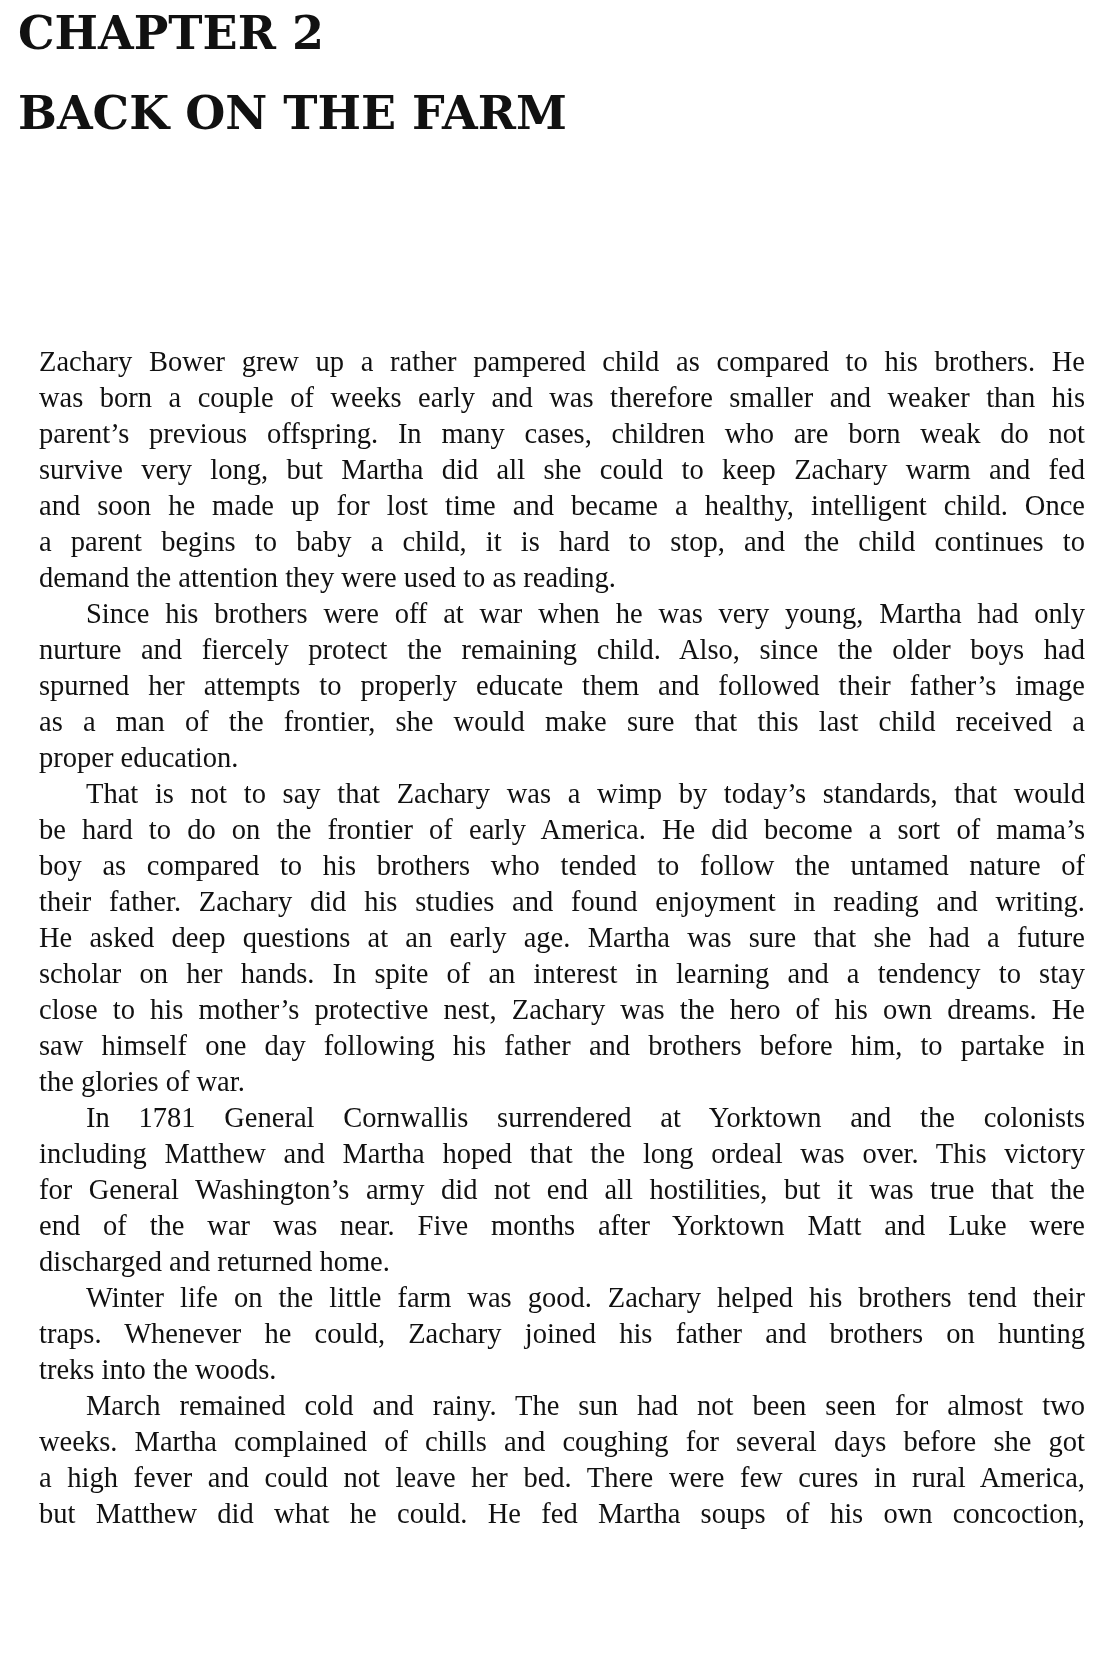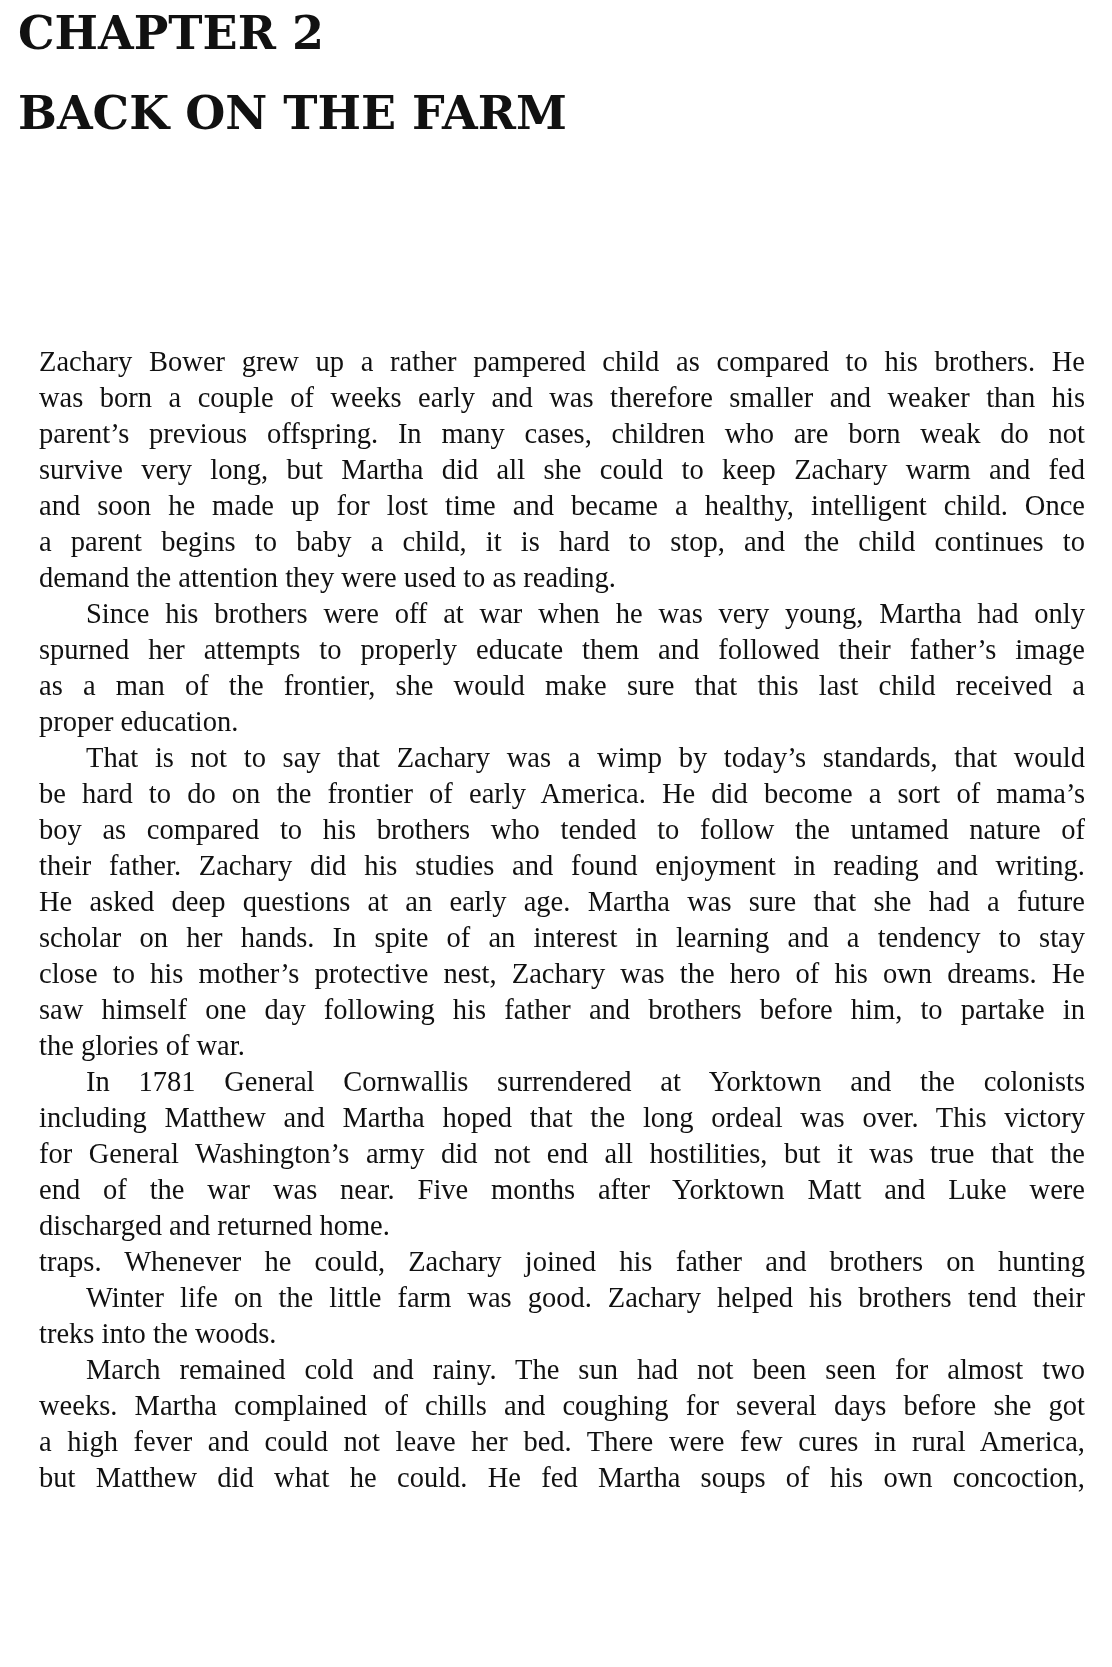--- a/index.html
+++ b/index.html
@@ -71,20 +71,21 @@
       <span class="line"><span class="line-inner" style="display: inline-block; white-space: nowrap; word-spacing: 9.603px;">Zachary Bower grew up a rather pampered child as compared to his brothers. He</span></span>
       <span class="line"><span class="line-inner" style="display: inline-block; white-space: nowrap; word-spacing: 9.371px;">was born a couple of weeks early and was therefore smaller and weaker than his</span></span>
       <span class="line"><span class="line-inner" style="display: inline-block; white-space: nowrap; word-spacing: 12.682px;">parent’s previous offspring. In many cases, children who are born weak do not</span></span>
       <span class="line"><span class="line-inner" style="display: inline-block; white-space: nowrap; word-spacing: 11.231px;">survive very long, but Martha did all she could to keep Zachary warm and fed</span></span>
       <span class="line"><span class="line-inner" style="display: inline-block; white-space: nowrap; word-spacing: 9.95px;">and soon he made up for lost time and became a healthy, intelligent child. Once</span></span>
       <span class="line"><span class="line-inner" style="display: inline-block; white-space: nowrap; word-spacing: 12.048px;">a parent begins to baby a child, it is hard to stop, and the child continues to</span></span>
       <span class="line last"><span class="line-inner" style="display: inline-block; white-space: nowrap; word-spacing: 0px;">demand the attention they were used to as reading.</span></span>
     </div>
     <div class="paragraph">
       <span class="line indent"><span class="line-inner" style="display: inline-block; white-space: nowrap; word-spacing: 8.701px;">Since his brothers were off at war when he was very young, Martha had only</span></span>
+      <span class="line"><span class="line-inner" style="display: inline-block; white-space: nowrap; word-spacing: 12.509px;">nurture and fiercely protect the remaining child. Also, since the older boys had</span></span>
       <span class="line"><span class="line-inner" style="display: inline-block; white-space: nowrap; word-spacing: 11.898px;">spurned her attempts to properly educate them and followed their father’s image</span></span>
       <span class="line"><span class="line-inner" style="display: inline-block; white-space: nowrap; word-spacing: 13.039px;">as a man of the frontier, she would make sure that this last child received a</span></span>
       <span class="line last"><span class="line-inner" style="display: inline-block; white-space: nowrap; word-spacing: 0px;">proper education.</span></span>
     </div>
     <div class="paragraph">
       <span class="line indent"><span class="line-inner" style="display: inline-block; white-space: nowrap; word-spacing: 9.563px;">That is not to say that Zachary was a wimp by today’s standards, that would</span></span>
       <span class="line"><span class="line-inner" style="display: inline-block; white-space: nowrap; word-spacing: 9.037px;">be hard to do on the frontier of early America. He did become a sort of mama’s</span></span>
       <span class="line"><span class="line-inner" style="display: inline-block; white-space: nowrap; word-spacing: 13.552px;">boy as compared to his brothers who tended to follow the untamed nature of</span></span>
       <span class="line"><span class="line-inner" style="display: inline-block; white-space: nowrap; word-spacing: 10.658px;">their father. Zachary did his studies and found enjoyment in reading and writing.</span></span>
       <span class="line"><span class="line-inner" style="display: inline-block; white-space: nowrap; word-spacing: 10.117px;">He asked deep questions at an early age. Martha was sure that she had a future</span></span>
@@ -94,22 +95,22 @@
       <span class="line last"><span class="line-inner" style="display: inline-block; white-space: nowrap; word-spacing: 0px;">the glories of war.</span></span>
     </div>
     <div class="paragraph">
       <span class="line indent"><span class="line-inner" style="display: inline-block; white-space: nowrap; word-spacing: 21.646px;">In 1781 General Cornwallis surrendered at Yorktown and the colonists</span></span>
       <span class="line"><span class="line-inner" style="display: inline-block; white-space: nowrap; word-spacing: 10.634px;">including Matthew and Martha hoped that the long ordeal was over. This victory</span></span>
       <span class="line"><span class="line-inner" style="display: inline-block; white-space: nowrap; word-spacing: 9.39px;">for General Washington’s army did not end all hostilities, but it was true that the</span></span>
       <span class="line"><span class="line-inner" style="display: inline-block; white-space: nowrap; word-spacing: 15.743px;">end of the war was near. Five months after Yorktown Matt and Luke were</span></span>
       <span class="line last"><span class="line-inner" style="display: inline-block; white-space: nowrap; word-spacing: 0px;">discharged and returned home.</span></span>
     </div>
     <div class="paragraph">
+      <span class="line indent"><span class="line-inner" style="display: inline-block; white-space: nowrap; word-spacing: 8.873px;">Winter life on the little farm was good. Zachary helped his brothers tend their</span></span>
       <span class="line"><span class="line-inner" style="display: inline-block; white-space: nowrap; word-spacing: 16.068px;">traps. Whenever he could, Zachary joined his father and brothers on hunting</span></span>
-      <span class="line indent"><span class="line-inner" style="display: inline-block; white-space: nowrap; word-spacing: 8.873px;">Winter life on the little farm was good. Zachary helped his brothers tend their</span></span>
       <span class="line last"><span class="line-inner" style="display: inline-block; white-space: nowrap; word-spacing: 0px;">treks into the woods.</span></span>
     </div>
     <div class="paragraph">
       <span class="line indent"><span class="line-inner" style="display: inline-block; white-space: nowrap; word-spacing: 11.888px;">March remained cold and rainy. The sun had not been seen for almost two</span></span>
       <span class="line"><span class="line-inner" style="display: inline-block; white-space: nowrap; word-spacing: 10.069px;">weeks. Martha complained of chills and coughing for several days before she got</span></span>
       <span class="line"><span class="line-inner" style="display: inline-block; white-space: nowrap; word-spacing: 8.521px;">a high fever and could not leave her bed. There were few cures in rural America,</span></span>
       <span class="line"><span class="line-inner" style="display: inline-block; white-space: nowrap; word-spacing: 13.184px;">but Matthew did what he could. He fed Martha soups of his own concoction,</span></span>
     </div>
   </div>
 

